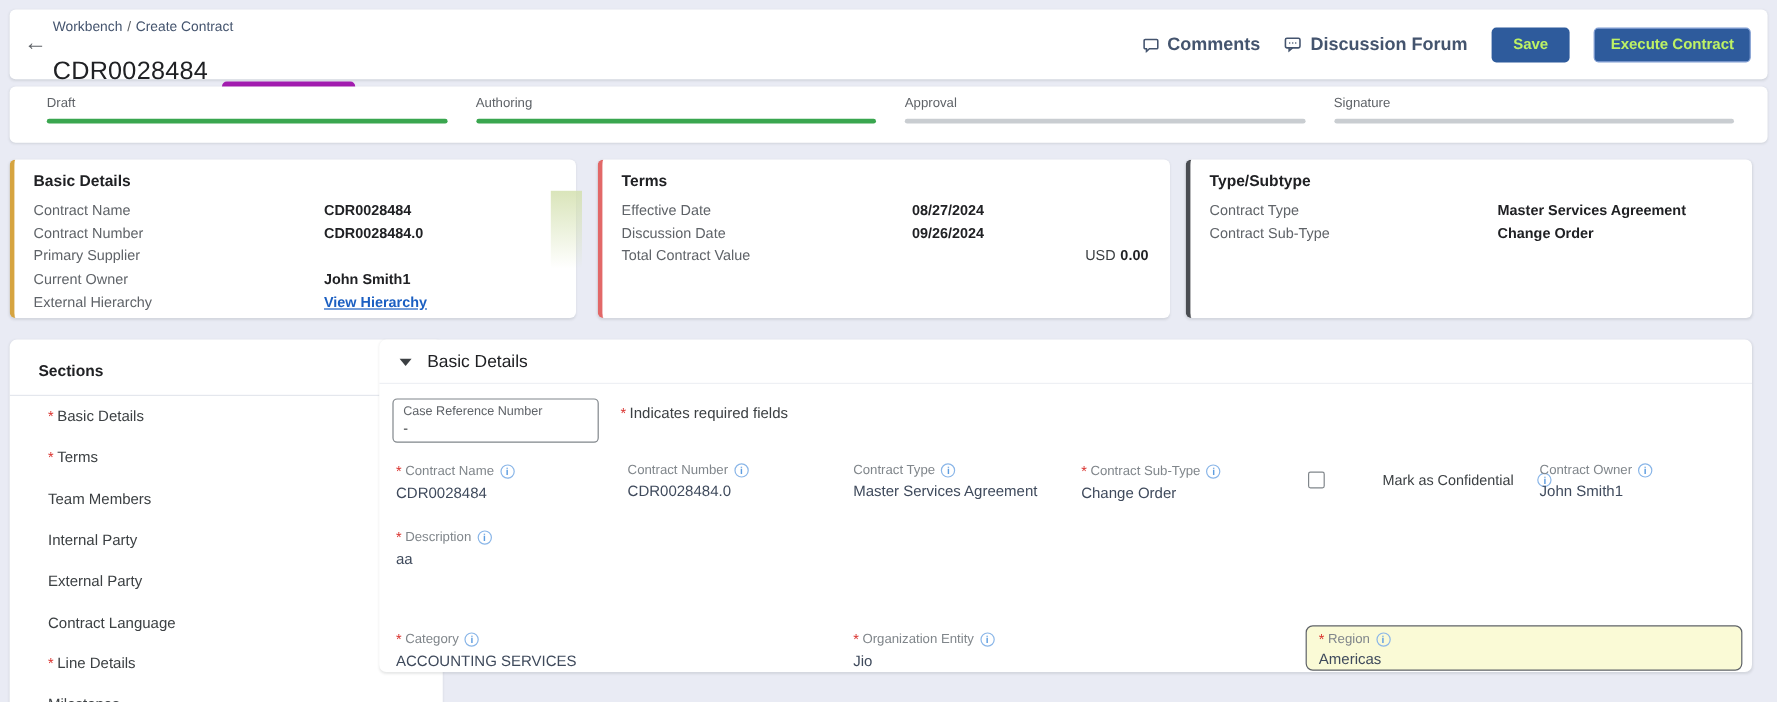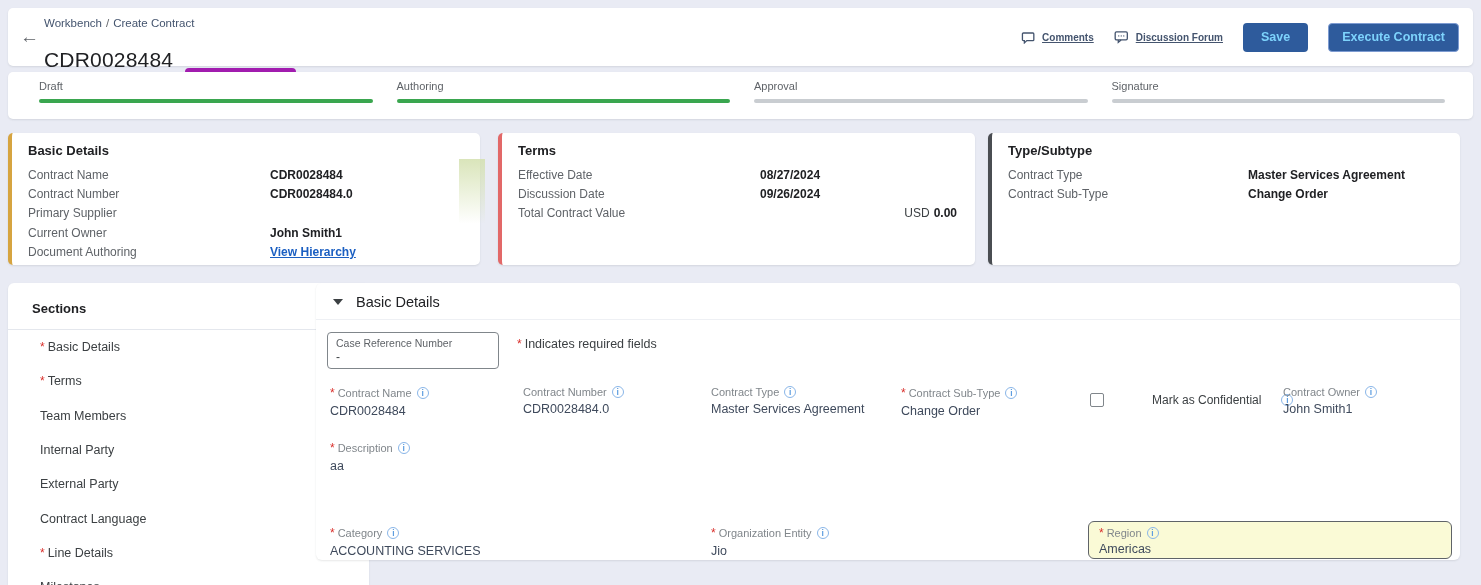--- a/index.html
+++ b/index.html
@@ -10,22 +10,22 @@
   
   .hdr { left:8px; top:8px; width:1465px; height:58px; }
   .back { position:absolute; left:12px; top:18px; font-size:19px; color:#5f6368; cursor:pointer; background:none; border:none; }
   .crumb { position:absolute; left:36px; top:9px; font-size:11.5px; color:#44546e; }
   .crumb a { color:#44546e; text-decoration:none; cursor:pointer; }
   .crumb .sep { margin:0 4px; color:#5f6368; }
   .titlerow { position:absolute; left:36px; top:24px; display:flex; align-items:center; gap:12px; }
   .doctitle { font-size:21px; font-weight:500; color:#202124; letter-spacing:.2px; }
   .badge { background:#a21caf; color:#fff; font-size:11px; font-weight:600; padding:4px 11px; border-radius:4px;margin-top:36px; }
   .hdr-actions { position:absolute; right:14px; top:14px; height:30px; display:flex; align-items:center; gap:20px; }
-  .txtbtn { display:flex; align-items:center; gap:6px; font-size:10px; font-weight:600; color:#44546e; background:none; border:none; cursor:pointer; font-family:inherit;text-decoration:underline; }
-  .btn { height:29px; border-radius:4px; background:#2e5b9c; color:#7dd3fc; font-size:12.5px; font-weight:600; border:none; padding:0 18px; cursor:pointer; font-family:inherit; }
+  .txtbtn { display:flex; align-items:center; gap:6px; font-size:15px; font-weight:600; color:#44546e; background:none; border:none; cursor:pointer; font-family:inherit; }
+  .btn { height:29px; border-radius:4px; background:#2e5b9c; color:#bef264; font-size:12.5px; font-weight:600; border:none; padding:0 18px; cursor:pointer; font-family:inherit; }
   .btn.outline { border:1px solid #7d9bd1; padding:0 13px; }
 
   
   .stagebar { left:8px; top:72px; width:1465px; height:47px; display:flex; padding:8px 28px 0 31px; }
   .stage { flex:1; margin-right:24px; }
   .stage:last-child { margin-right:0; }
   .stage .slabel { font-size:11px; color:#5f6368; }
   .stage .sbar { margin-top:7px; height:4px; border-radius:3px; }
 
   
@@ -135,21 +135,21 @@
     </div>
   <div class="srow">
       <span class="sl">Primary Supplier</span>
       <span class="sv"></span>
     </div>
   <div class="srow">
       <span class="sl">Current Owner</span>
       <span class="sv">John Smith1</span>
     </div>
   <div class="srow">
-      <span class="sl">Document Authoring</span>
+      <span class="sl">External Hierarchy</span>
       <span class="sv link">View Hierarchy</span>
     </div>
   <div class="blob"></div>
 </div>
 
 <div class="card sumcard" style="left:498px; width:477px; border-left-color:#e26868;">
   <h3>Terms</h3>
   <div class="srow">
       <span class="sl">Effective Date</span>
       <span class="sv">08/27/2024</span>

